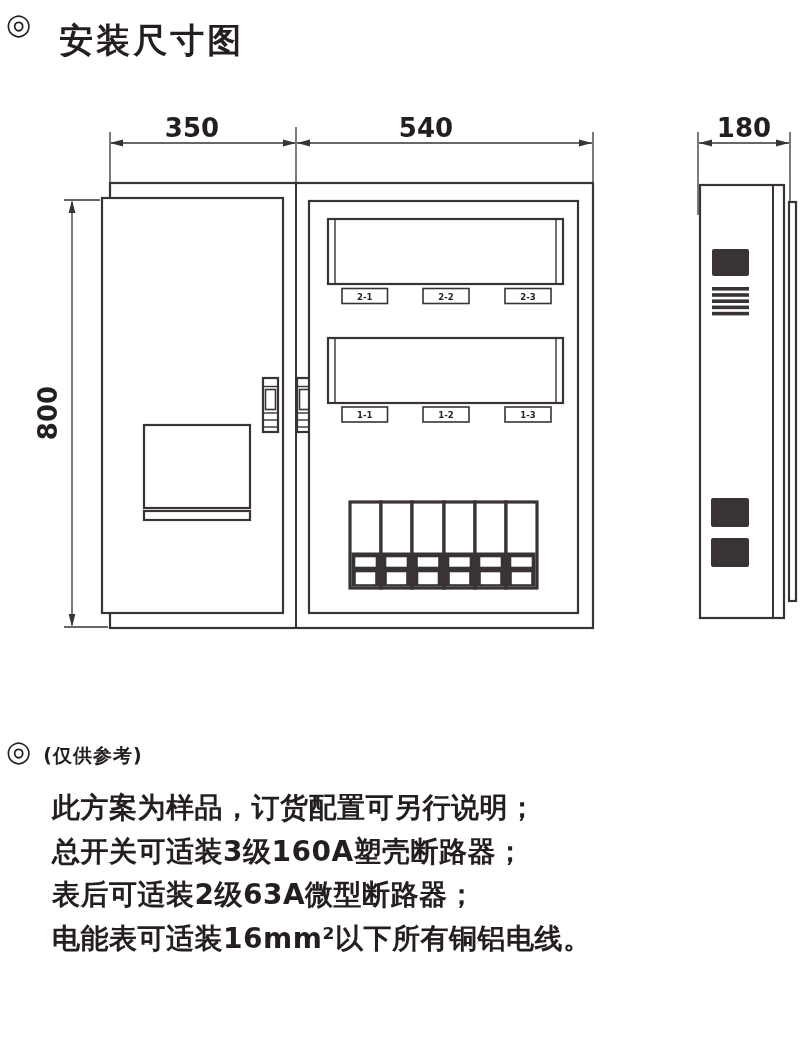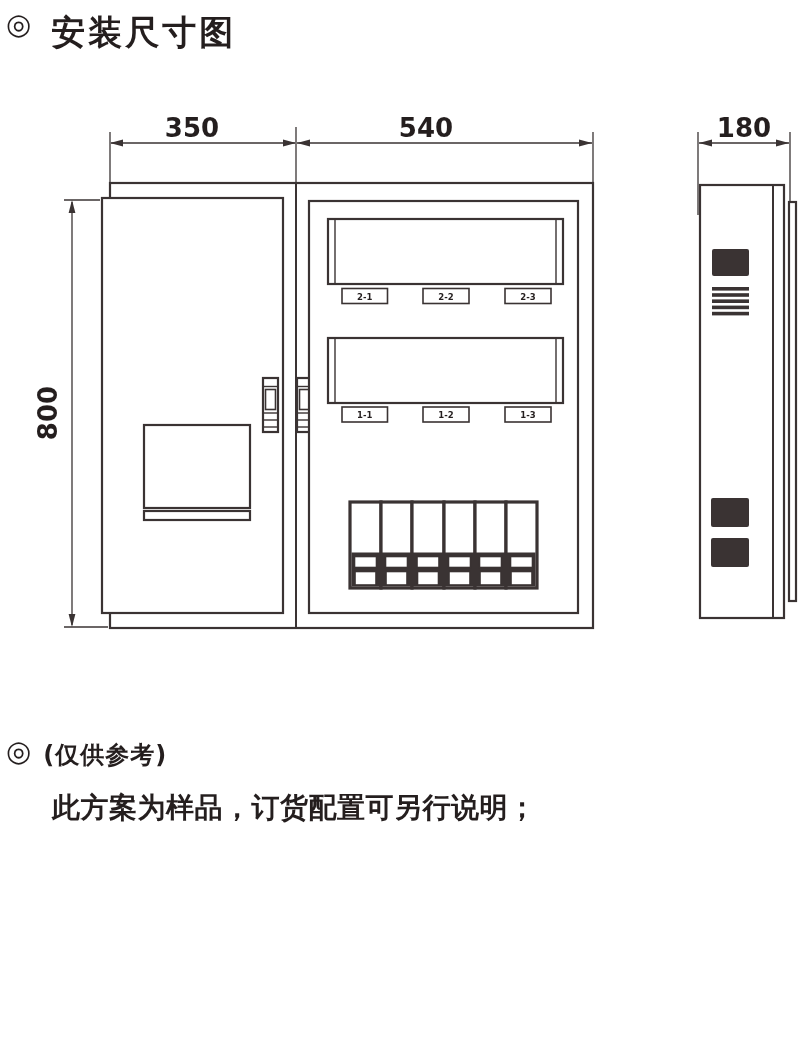--- a/index.html
+++ b/index.html
@@ -6,22 +6,22 @@
   * { box-sizing:border-box; }
   html,body { margin:0; padding:0; }
   body {
     width:800px; height:1055px; position:relative; overflow:hidden;
     background:var(--background);
     color:var(--text);
     font-family:"DejaVu Sans","Liberation Sans",sans-serif;
   }
   .sec-head { position:absolute; display:flex; align-items:flex-start; gap:12px; }
   .bullet { font-size:29px; font-weight:700; line-height:40px; }
-  .h1 { font-size:34px; font-weight:800; letter-spacing:3px; line-height:40px; margin:8px; }
-  .h1-sub { font-size:24px; font-weight:700; line-height:40px; padding-top:4px; letter-spacing:1px; }
+  .h1 { font-size:34px; font-weight:800; letter-spacing:3px; line-height:40px; margin:16px; }
+  .h1-sub { font-size:19px; font-weight:700; line-height:40px; padding-top:4px; letter-spacing:1px; }
   #install-head { left:6px; top:4px; }
   #config-head { left:6px; top:731px; }
   .notes { position:absolute; left:52px; top:786px; }
   .note-line {
     font-size:28px; font-weight:600; line-height:43.5px;
     letter-spacing:0.5px; white-space:nowrap;
   }
   #drawing { position:absolute; left:0; top:0; }
   .ln   { fill:none; stroke:var(--ink); stroke-width:2; }
   .w2   { fill:#fff; stroke:var(--ink); stroke-width:2.2; }
@@ -179,13 +179,16 @@
   </g>
 </svg>
 
 <div class="sec-head" id="config-head">
   <span class="bullet">◎</span>
   <span class="h1-sub">(仅供参考)</span>
 </div>
 
 <div class="notes">
   <div class="note-line">此方案为样品，订货配置可另行说明；</div>
+  <div class="note-line">总开关可适装3级160A塑壳断路器；</div>
+  <div class="note-line">表后可适装2级63A微型断路器；</div>
+  <div class="note-line">电能表可适装16mm²以下所有铜铝电线。</div>
 </div>
 
 </body></html>

